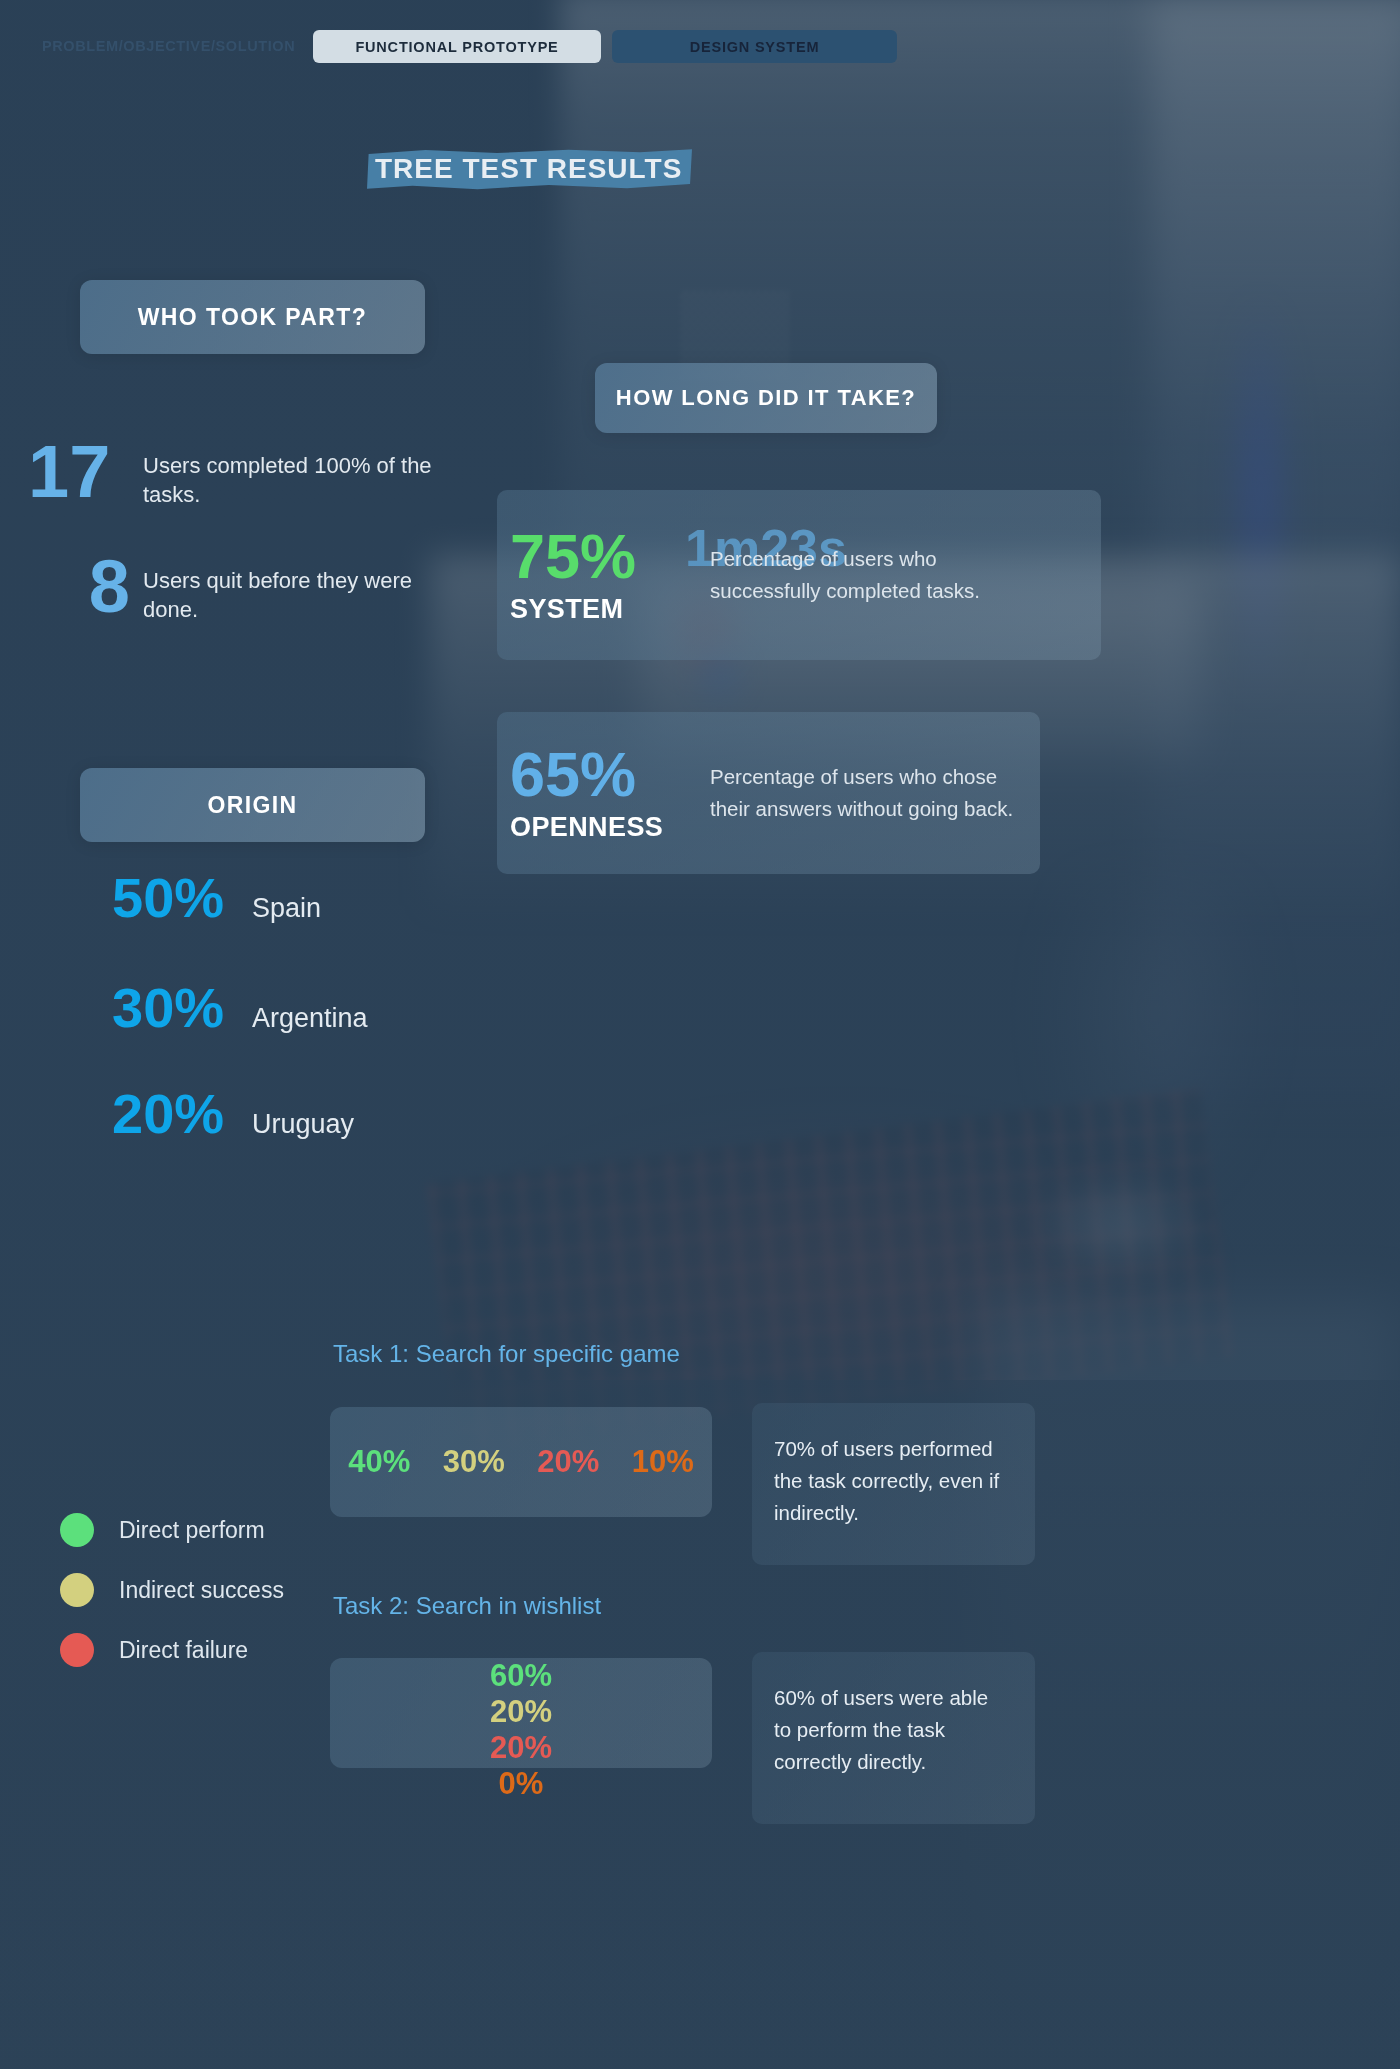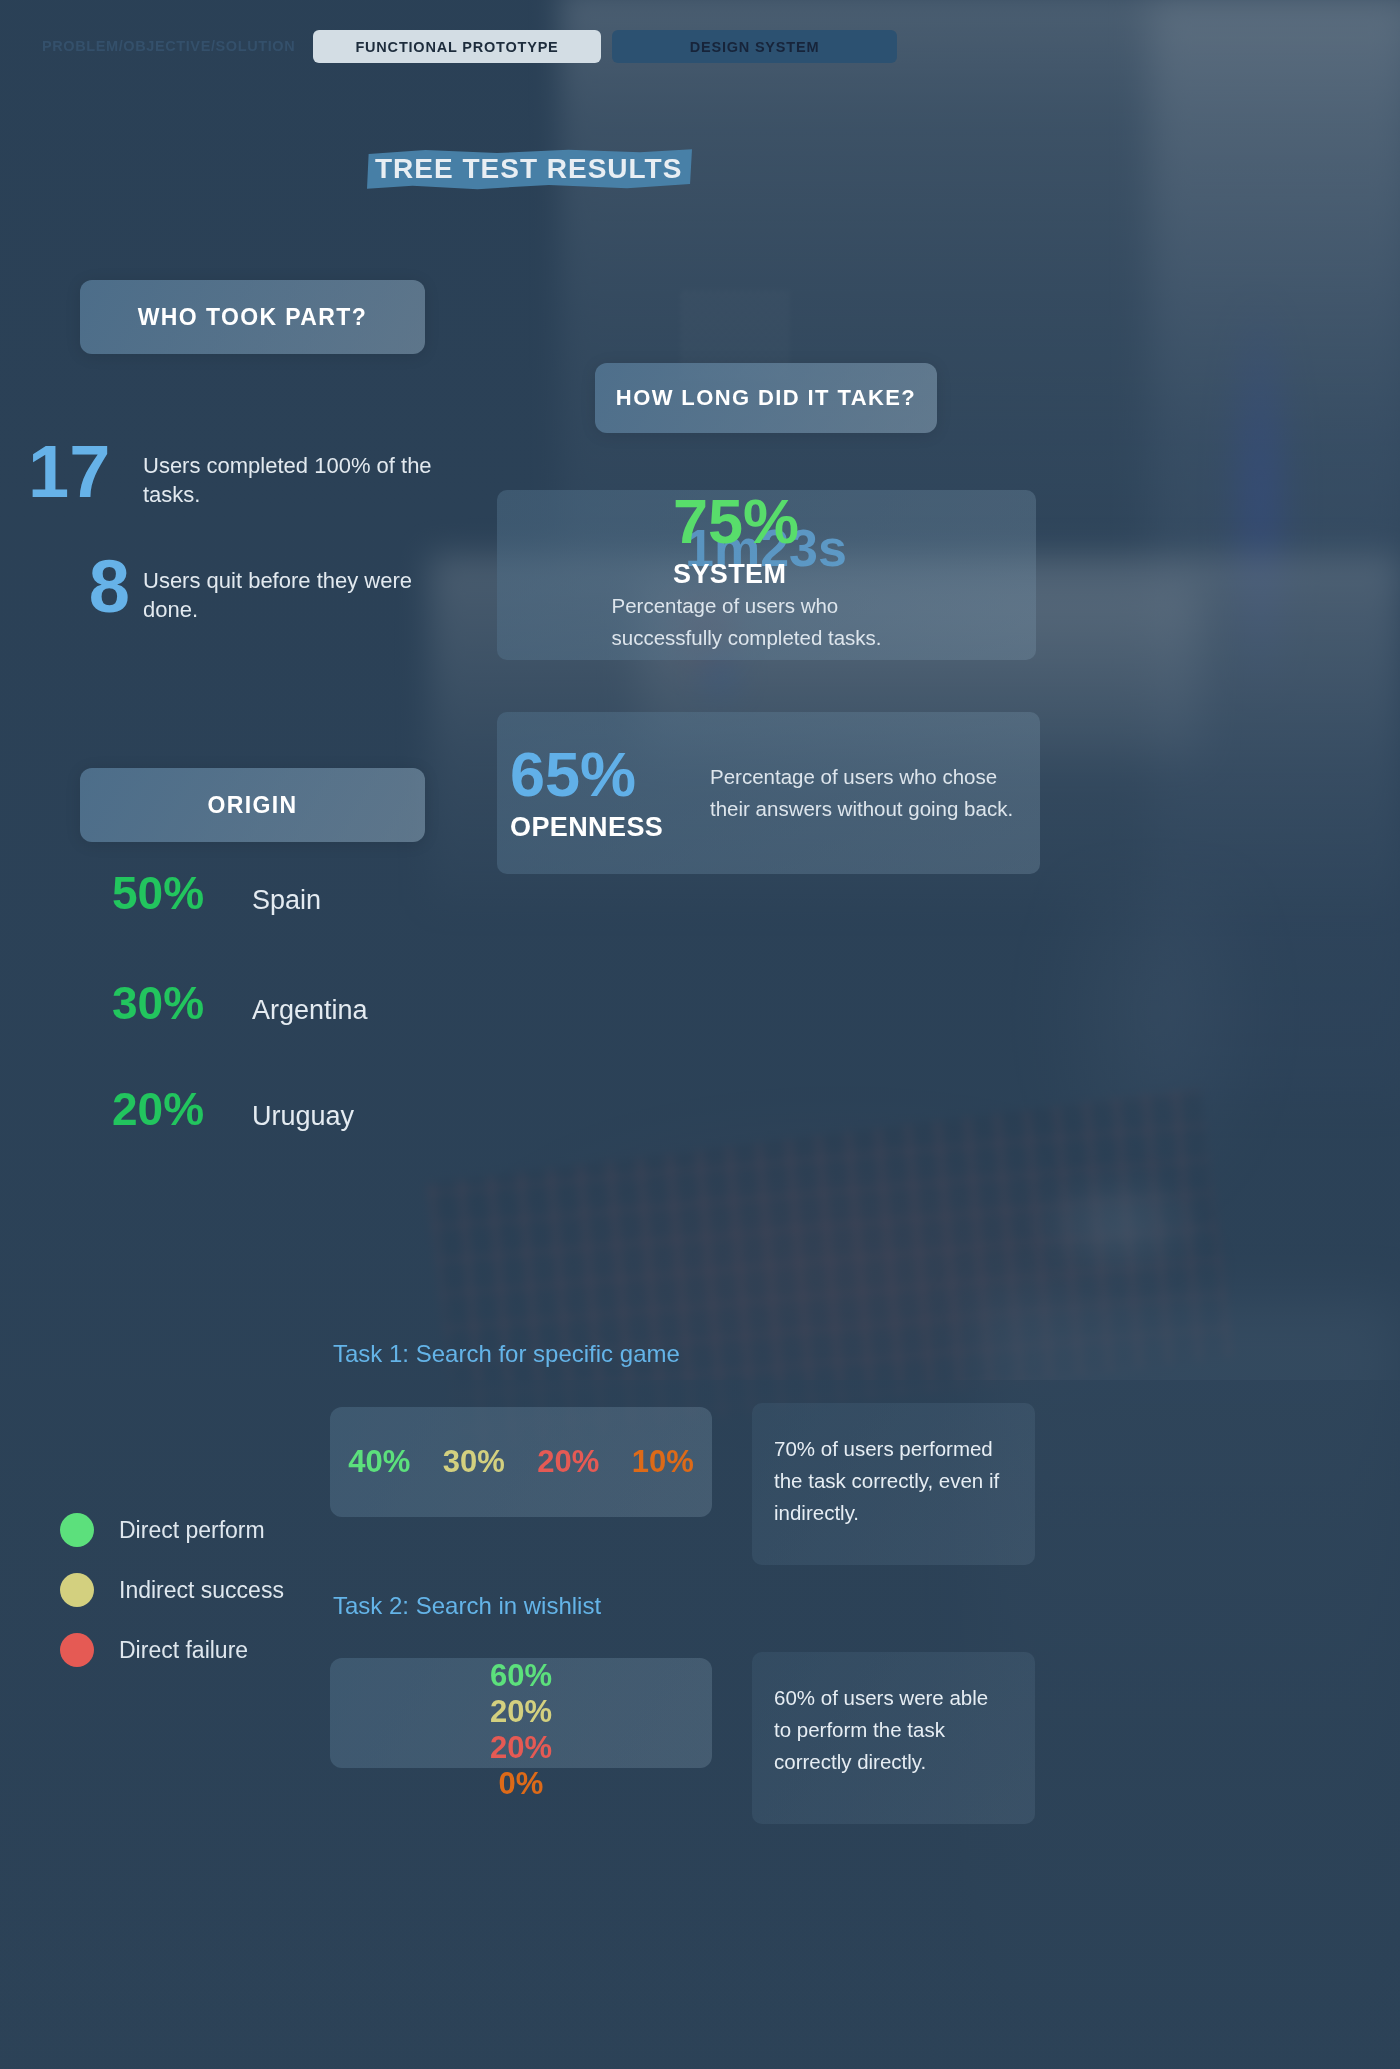--- a/index.html
+++ b/index.html
@@ -151,39 +151,39 @@
   #stat-10 { left:28px; top:435px; }
   #stat-10 .stat-num { font-size:74px; width:115px; text-align:left; }
   #stat-10 .stat-txt { font-size:22px; width:320px; margin-top:16px; }
 
   #stat-8 { left:28px; top:550px; }
   #stat-8 .stat-num { font-size:74px; width:115px; text-align:right; padding-right:13px; }
   #stat-8 .stat-txt { font-size:22px; width:330px; margin-top:16px; }
 
   
   .origin-row { position:absolute; left:112px; display:flex; align-items:baseline; gap:22px; }
-  .origin-pct { color:#22c55e; font-size:46px; font-weight:bold; line-height:1; width:118px; }
+  .origin-pct { color:#0ea5e9; font-size:56px; font-weight:bold; line-height:1; width:118px; }
   .origin-name { color:#e4ebf1; font-size:27px; }
   #origin-0 { top:870px; }
   #origin-1 { top:980px; }
   #origin-2 { top:1086px; }
 
   
   .duration {
     position:absolute; left:595px; top:518px; width:342px;
     text-align:center; color:#58a9e4; font-size:52px; font-weight:bold;
   }
 
   
   .metric-card {
     position:absolute; border-radius:10px;
     background:linear-gradient(120deg, rgba(79,111,137,.50), rgba(120,147,168,.34));
     display:flex; align-items:center;
   }
-  #card-success { left:497px; top:490px; width:539px; height:170px;flex-direction:column; }
+  #card-success { left:497px; top:490px; width:604px; height:170px; }
   #card-openness{ left:497px; top:712px; width:543px; height:162px; }
 
   .metric-left { width:213px; padding-left:13px; }
   .metric-pct { font-size:63px; font-weight:bold; line-height:1; }
   .metric-pct.green { color:#58dd6b; }
   .metric-pct.blue  { color:#61b0e8; }
   .metric-label { font-size:27px; font-weight:bold; color:#ffffff; letter-spacing:.4px; margin-top:6px; }
   .metric-desc { color:#dde5ec; font-size:20.5px; line-height:1.57; width:310px; }
 
   

